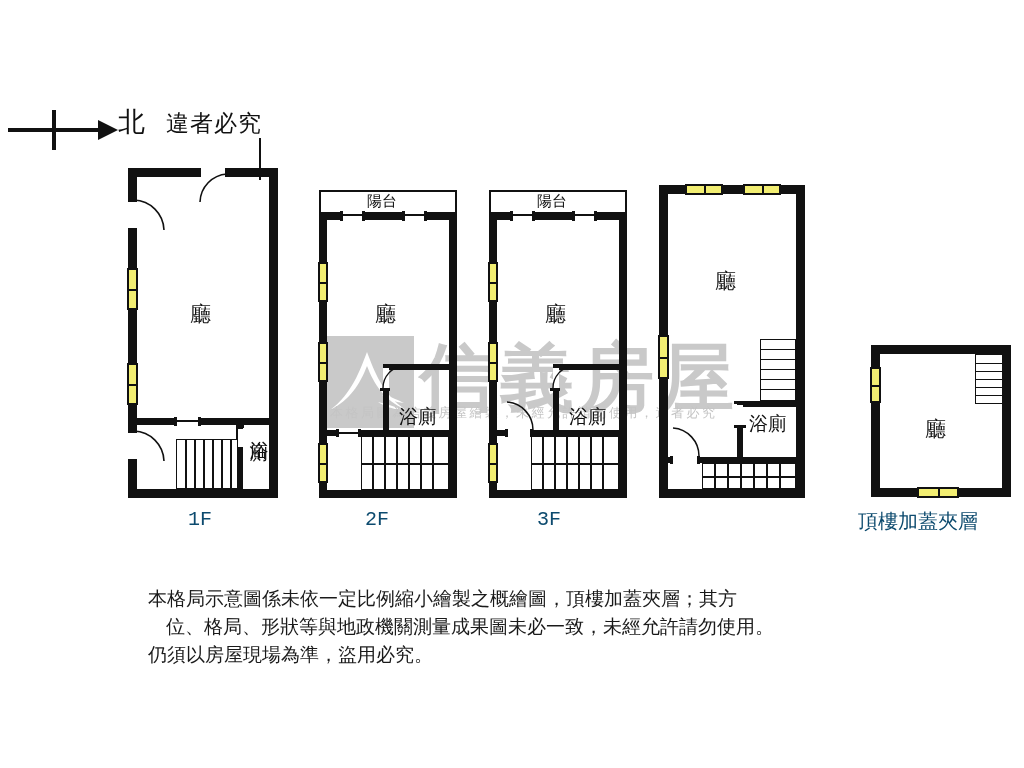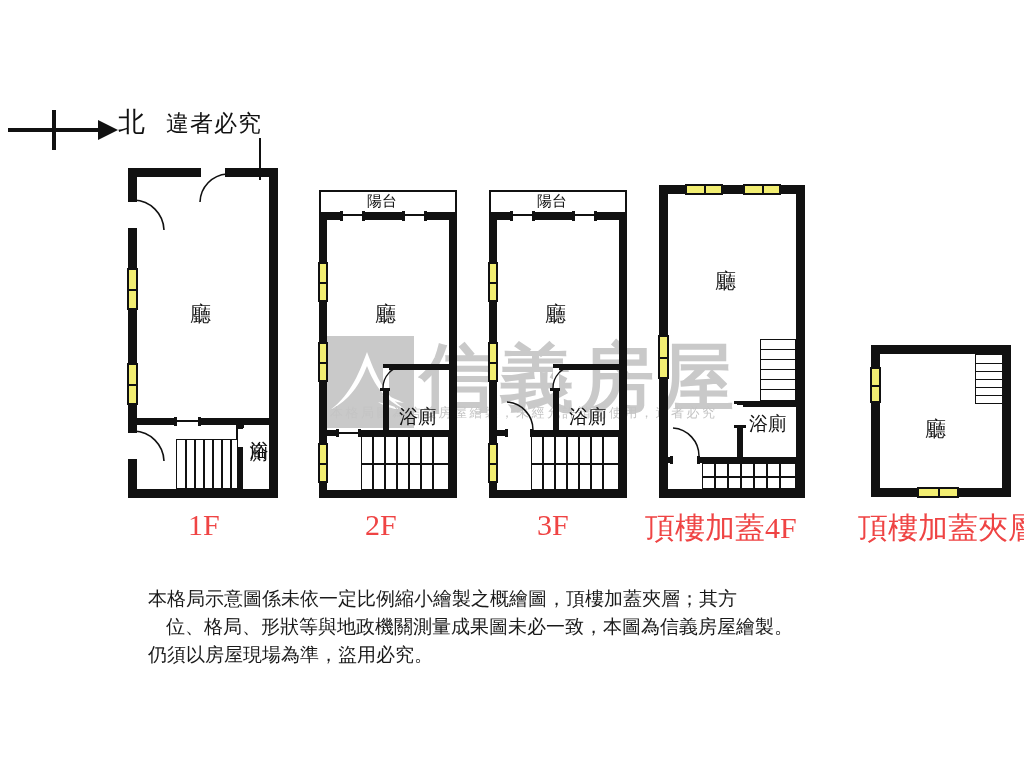--- a/index.html
+++ b/index.html
@@ -45,22 +45,22 @@
   .w{position:absolute;background:#111;}            
   .thin{position:absolute;background:#111;}          
   .room-label{
     position:absolute;font-size:21px;color:#111;
     font-family:"Liberation Serif","DejaVu Serif",serif;white-space:nowrap;
   }
   .room-label.vert{
     writing-mode:vertical-rl;font-size:19px;letter-spacing:0px;
   }
   .floor-label{
-    position:absolute;font-size:30px;color:#ef4444;white-space:nowrap;
-    font-family:Liberation Serif, serif;
+    position:absolute;font-size:20px;color:#0c4a6e;white-space:nowrap;
+    font-family:Liberation Mono, monospace;
   }
   
   .win{position:absolute;background:#f2ee72;border:2px solid #111;box-sizing:border-box;}
   .win.v::after{content:"";position:absolute;left:0;top:50%;width:100%;height:2px;background:#111;}
   .win.h::after{content:"";position:absolute;top:0;left:50%;height:100%;width:2px;background:#111;}
   
   .door{position:absolute;}
   .door svg{display:block;overflow:visible;}
   
   .stair{position:absolute;border:1px solid #111;box-sizing:border-box;background:#fff;}
@@ -329,21 +329,20 @@
       <div class="tread" style="left:11px;top:0;width:1.5px;height:26px;"></div>
       <div class="tread" style="left:24px;top:0;width:1.5px;height:26px;"></div>
       <div class="tread" style="left:37px;top:0;width:1.5px;height:26px;"></div>
       <div class="tread" style="left:50px;top:0;width:1.5px;height:26px;"></div>
       <div class="tread" style="left:63px;top:0;width:1.5px;height:26px;"></div>
       <div class="tread" style="left:76px;top:0;width:1.5px;height:26px;"></div>
     </div>
 
     <div class="room-label" style="left:56px;top:82px;">廳</div>
   </div>
-  <div class="floor-label" style="left:645px;top:508px;">頂樓加蓋4F</div>
 
   <div class="plan" id="planmz" style="left:871px;top:345px;width:140px;height:152px;">
 
     <div class="w" style="left:0;top:0;width:140px;height:9px;"></div>
     <div class="w" style="left:0;top:0;width:9px;height:152px;"></div>
     <div class="w" style="left:131px;top:0;width:9px;height:152px;"></div>
     <div class="w" style="left:0;top:143px;width:140px;height:9px;"></div>
 
     <div class="win v" style="left:-1px;top:22px;width:11px;height:36px;"></div>
     <div class="win h" style="left:46px;top:142px;width:42px;height:11px;"></div>
@@ -355,17 +354,17 @@
       <div class="tread" style="left:0;top:32px;width:28px;height:1.4px;"></div>
       <div class="tread" style="left:0;top:40px;width:28px;height:1.4px;"></div>
     </div>
 
     <div class="room-label" style="left:54px;top:70px;">廳</div>
   </div>
   <div class="floor-label" style="left:858px;top:508px;">頂樓加蓋夾層</div>
 
   <div class="disclaimer">
     <div>本格局示意圖係未依一定比例縮小繪製之概繪圖，頂樓加蓋夾層；其方</div>
-    <div class="dl2">位、格局、形狀等與地政機關測量成果圖未必一致，本圖為信義房屋繪製。</div>
+    <div class="dl2">位、格局、形狀等與地政機關測量成果圖未必一致，未經允許請勿使用。</div>
     <div>仍須以房屋現場為準，盜用必究。</div>
   </div>
 
 </div>
 
 </body></html>

